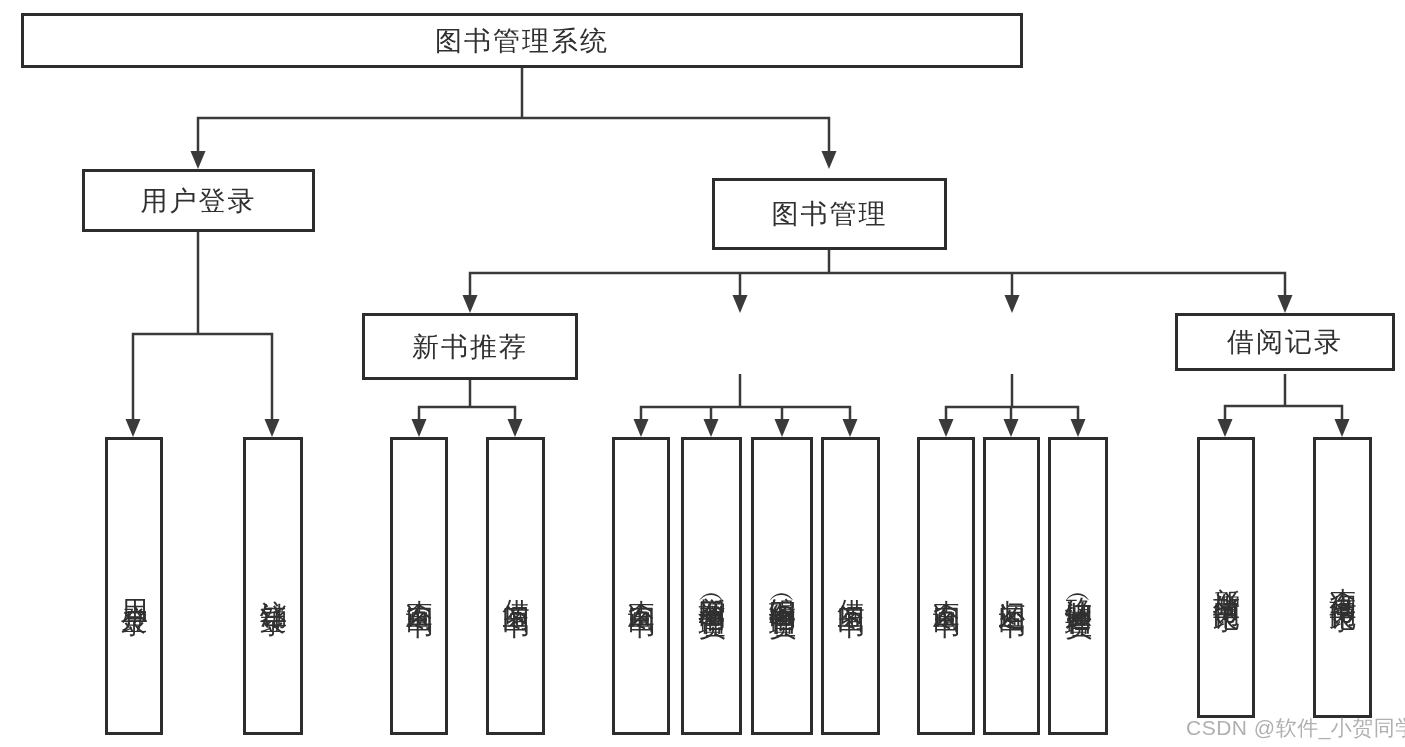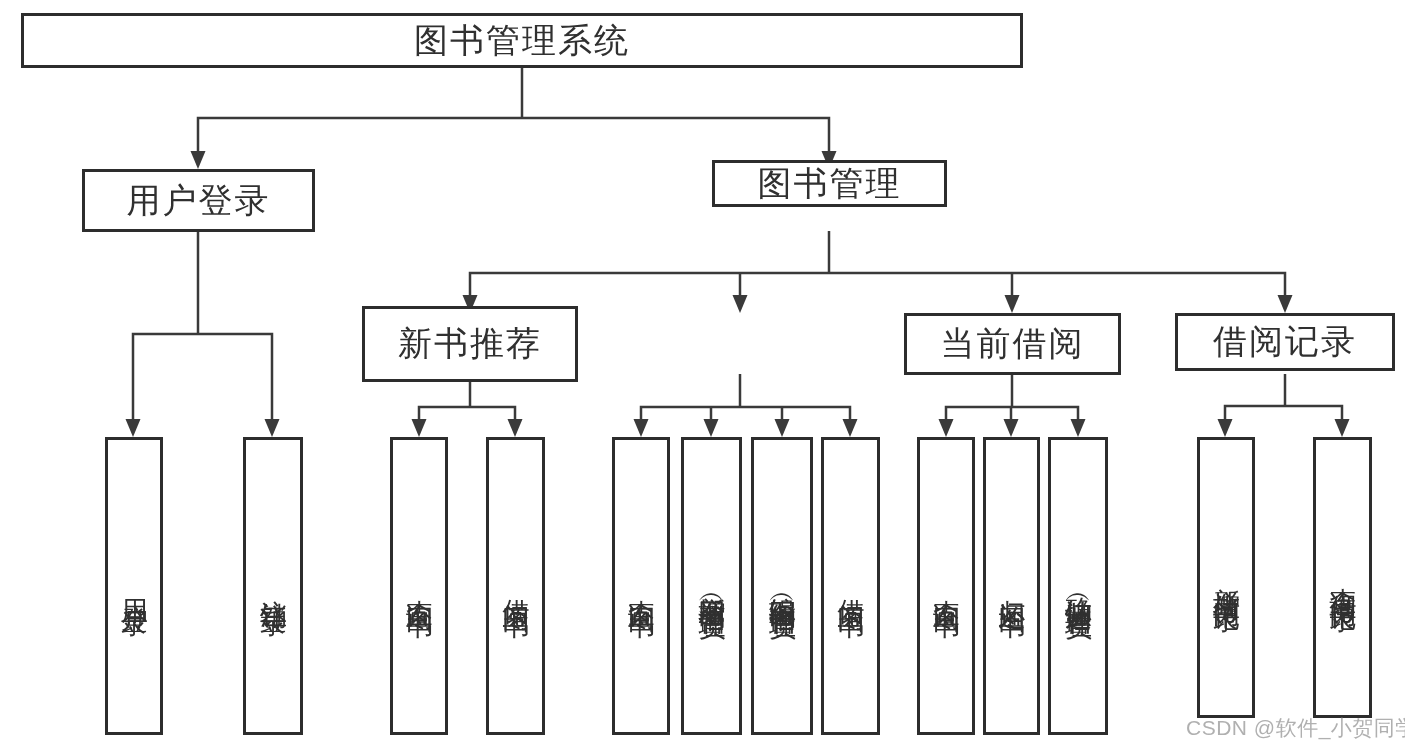--- a/index.html
+++ b/index.html
@@ -9,21 +9,21 @@
     color:#303030;
   }
   .stage{position:relative;width:1405px;height:747px;background:#ffffff;}
   .connectors{position:absolute;left:0;top:0;width:1405px;height:747px;z-index:1;}
   .box{
     position:absolute;box-sizing:border-box;background:#ffffff;
     border:3px solid #2d2d2d;display:flex;align-items:center;justify-content:center;
     z-index:2;
   }
   .hbox span{
-    font-size:34px;letter-spacing:2px;color:#303030;white-space:nowrap;
+    font-size:27px;letter-spacing:2px;color:#303030;white-space:nowrap;
   }
   .vbox{height:298px;}
   .vbox.short{height:281px;}
   .vtext{
     writing-mode:vertical-rl;text-orientation:mixed;
     font-size:27px;line-height:1;color:#303030;
   }
   .t4{letter-spacing:4px;}
   .t6{letter-spacing:4px;}
   .t9{letter-spacing:2.5px;}
@@ -94,29 +94,26 @@
     </g>
   </svg>
 
   <div class="box hbox" style="left:21px;top:13px;width:1002px;height:55px">
     <span>图书管理系统</span>
   </div>
 
   <div class="box hbox" style="left:82px;top:169px;width:233px;height:63px">
     <span>用户登录</span>
   </div>
-  <div class="box hbox" style="left:712px;top:160px;width:235px;height:47px">
+  <div class="box hbox" style="left:712px;top:178px;width:235px;height:72px">
     <span>图书管理</span>
   </div>
 
-  <div class="box hbox" style="left:362px;top:306px;width:216px;height:76px">
+  <div class="box hbox" style="left:362px;top:313px;width:216px;height:67px">
     <span>新书推荐</span>
-  </div>
-  <div class="box hbox" style="left:904px;top:313px;width:217px;height:62px">
-    <span>当前借阅</span>
   </div>
   <div class="box hbox" style="left:1175px;top:313px;width:220px;height:58px">
     <span>借阅记录</span>
   </div>
 
   <div class="box vbox" style="left:105px;top:437px;width:58px">
     <span class="vtext t4">用户登录</span>
   </div>
   <div class="box vbox" style="left:243px;top:437px;width:60px">
     <span class="vtext t4">注销登录</span>

